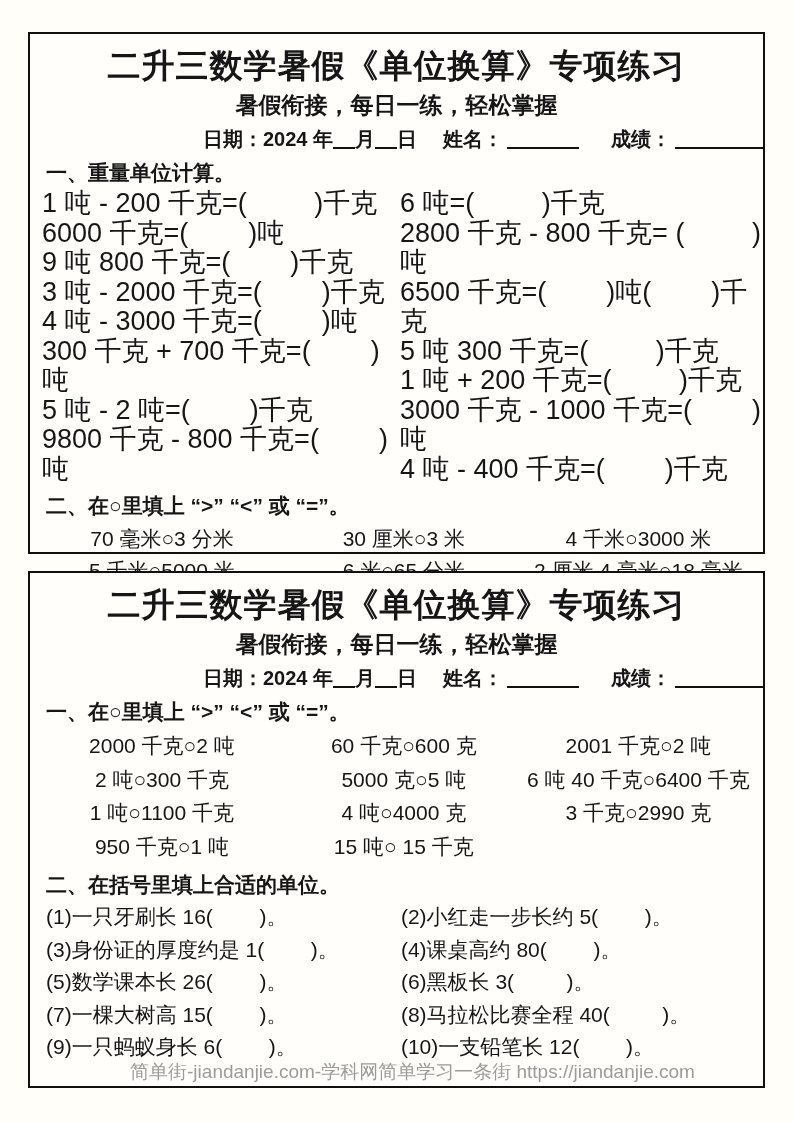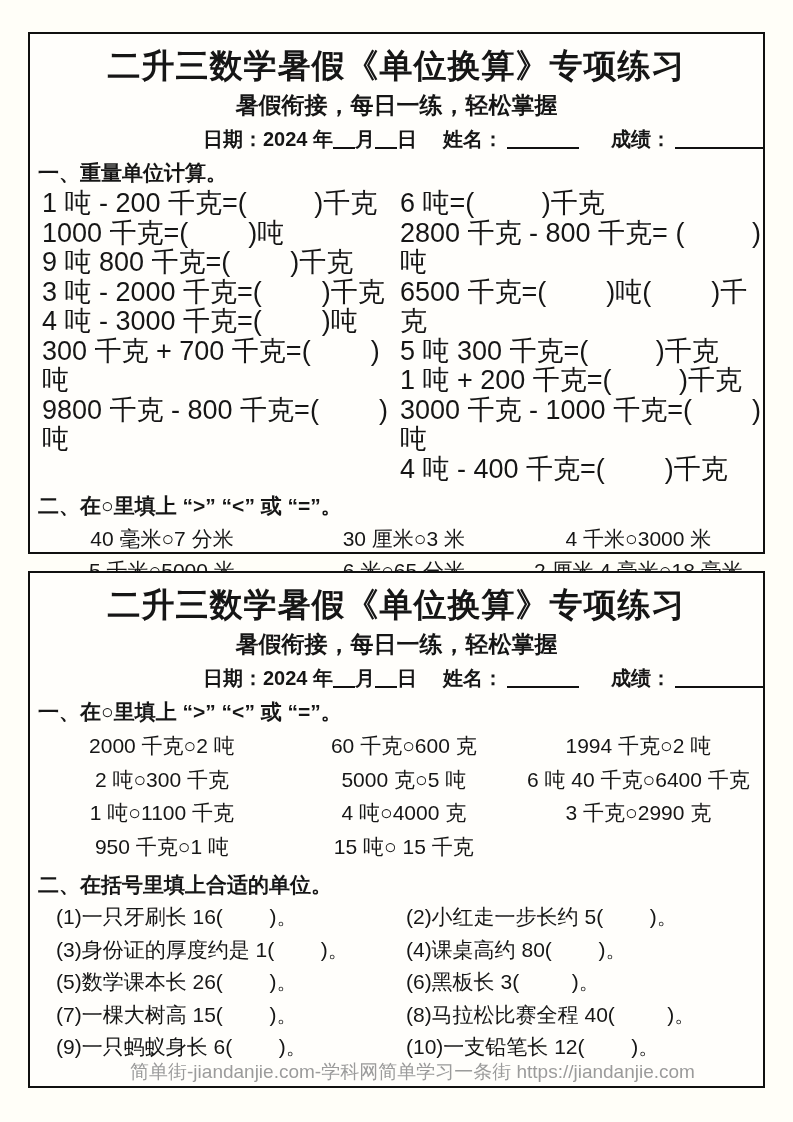--- a/index.html
+++ b/index.html
@@ -49,21 +49,21 @@
     height: 0.95em;
     margin-bottom: -3px;
   }
   .blank-xs   { width: 22px; }
   .blank-name { width: 72px; margin-left: 4px; margin-right: 6px; }
   .blank-score{ width: 88px; margin-left: 4px; }
   .gap { display: inline-block; width: 26px; }
   .sec-heading {
     font-size: 21px;
     font-weight: bold;
-    padding-left: 8px;
+    padding-left: 16px;
     margin-top: 8px;
     line-height: 27px;
     white-space: pre-wrap;
   }
   .two-col {
     display: flex;
     padding-left: 12px;
     margin-top: 3px;
   }
   .two-col .col-left  { width: 358px; }
@@ -81,21 +81,21 @@
   .grid3 .cell {
     text-align: center;
     font-size: 21px;
     line-height: 32px;
     white-space: pre-wrap;
   }
   .panel-2 .grid3 .cell { line-height: 33.5px; }
   .grid2 {
     display: grid;
     grid-template-columns: 49.5% 50.5%;
-    padding-left: 26px;
+    padding-left: 16px;
     margin-top: 3px;
   }
   .grid2 .cell {
     text-align: left;
     font-size: 21px;
     line-height: 32.5px;
     white-space: pre-wrap;
   }
   .footer {
     position: absolute;
@@ -118,62 +118,63 @@
     <div class="title">二升三数学暑假《单位换算》专项练习</div>
     <div class="subtitle">暑假衔接，每日一练，轻松掌握</div>
 
     <div class="dateline"><span>日期：2024 年</span><span class="blank blank-xs"></span><span>月</span><span class="blank blank-xs"></span><span>日</span><span class="gap"></span><span>姓名：</span><span class="blank blank-name"></span><span class="gap"></span><span>成绩：</span><span class="blank blank-score"></span></div>
 
     <div class="sec-heading">一、重量单位计算。</div>
 
     <div class="two-col">
       <div class="col-left">
         <div class="problem">1 吨 - 200 千克=(         )千克</div>
-        <div class="problem">1000 千克=(        )吨</div>
+        <div class="problem">6000 千克=(        )吨</div>
         <div class="problem">9 吨 800 千克=(        )千克</div>
         <div class="problem">3 吨 - 2000 千克=(        )千克</div>
         <div class="problem">4 吨 - 3000 千克=(        )吨</div>
         <div class="problem">300 千克 + 700 千克=(        )吨</div>
+        <div class="problem">5 吨 - 2 吨=(        )千克</div>
         <div class="problem">9800 千克 - 800 千克=(        )吨</div>
       </div>
       <div class="col-right">
         <div class="problem">6 吨=(         )千克</div>
         <div class="problem">2800 千克 - 800 千克= (         )吨</div>
         <div class="problem">6500 千克=(        )吨(        )千克</div>
         <div class="problem">5 吨 300 千克=(         )千克</div>
         <div class="problem">1 吨 + 200 千克=(         )千克</div>
         <div class="problem">3000 千克 - 1000 千克=(        )吨</div>
         <div class="problem">4 吨 - 400 千克=(        )千克</div>
       </div>
     </div>
 
     <div class="sec-heading">二、在○里填上 “&gt;” “&lt;” 或 “=”。</div>
 
     <div class="grid3">
-      <div class="cell">40 毫米○7 分米</div>
+      <div class="cell">70 毫米○3 分米</div>
       <div class="cell">30 厘米○3 米</div>
       <div class="cell">4 千米○3000 米</div>
       <div class="cell">5 千米○5000 米</div>
       <div class="cell">6 米○65 分米</div>
       <div class="cell">2 厘米 4 毫米○18 毫米</div>
     </div>
   </section>
 
   <section class="panel panel-2">
     <div class="title">二升三数学暑假《单位换算》专项练习</div>
     <div class="subtitle">暑假衔接，每日一练，轻松掌握</div>
 
     <div class="dateline"><span>日期：2024 年</span><span class="blank blank-xs"></span><span>月</span><span class="blank blank-xs"></span><span>日</span><span class="gap"></span><span>姓名：</span><span class="blank blank-name"></span><span class="gap"></span><span>成绩：</span><span class="blank blank-score"></span></div>
 
     <div class="sec-heading">一、在○里填上 “&gt;” “&lt;” 或 “=”。</div>
 
     <div class="grid3">
       <div class="cell">2000 千克○2 吨</div>
       <div class="cell">60 千克○600 克</div>
-      <div class="cell">1994 千克○2 吨</div>
+      <div class="cell">2001 千克○2 吨</div>
       <div class="cell">2 吨○300 千克</div>
       <div class="cell">5000 克○5 吨</div>
       <div class="cell">6 吨 40 千克○6400 千克</div>
       <div class="cell">1 吨○1100 千克</div>
       <div class="cell">4 吨○4000 克</div>
       <div class="cell">3 千克○2990 克</div>
       <div class="cell">950 千克○1 吨</div>
       <div class="cell">15 吨○ 15 千克</div>
     </div>
 

